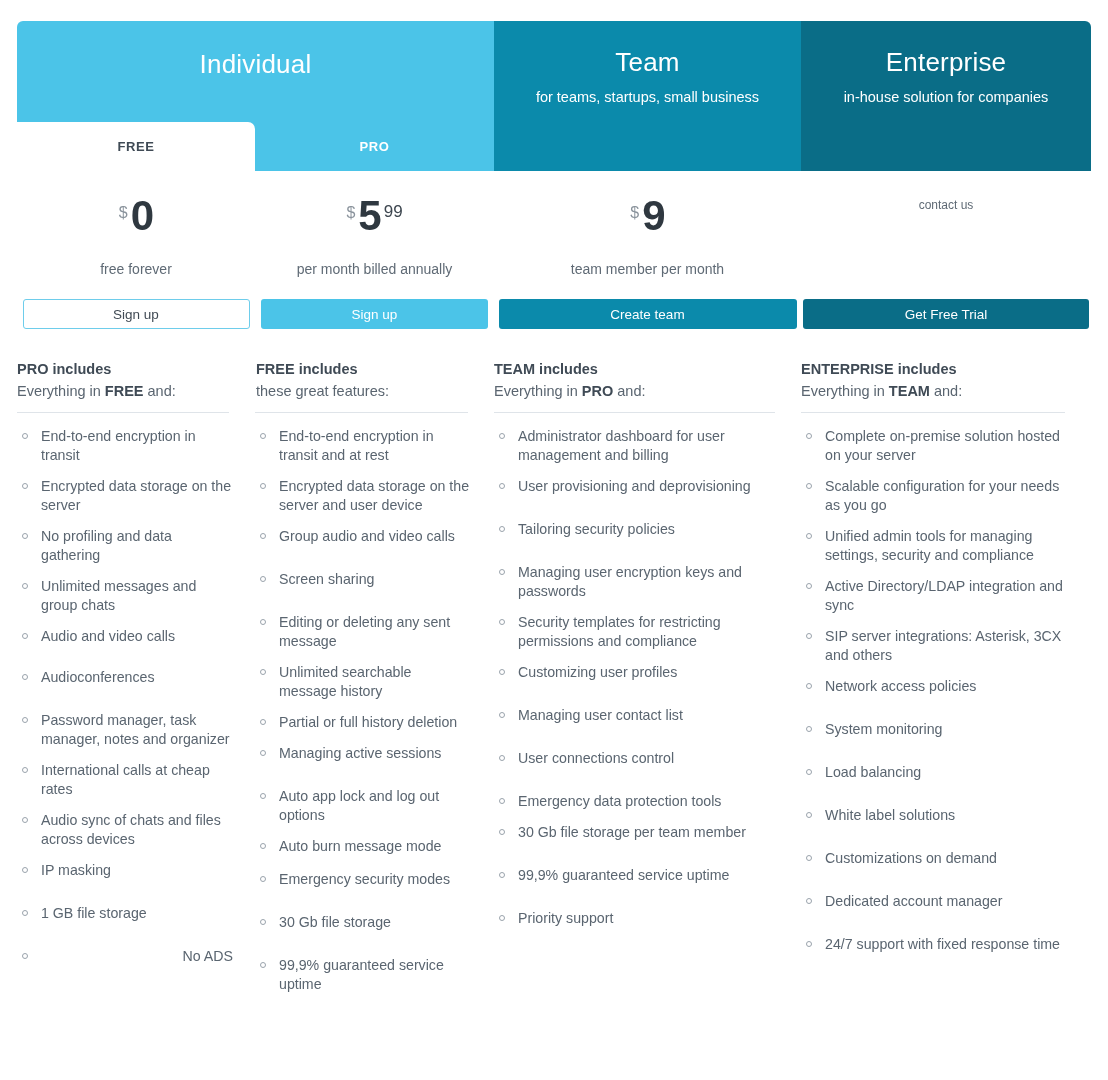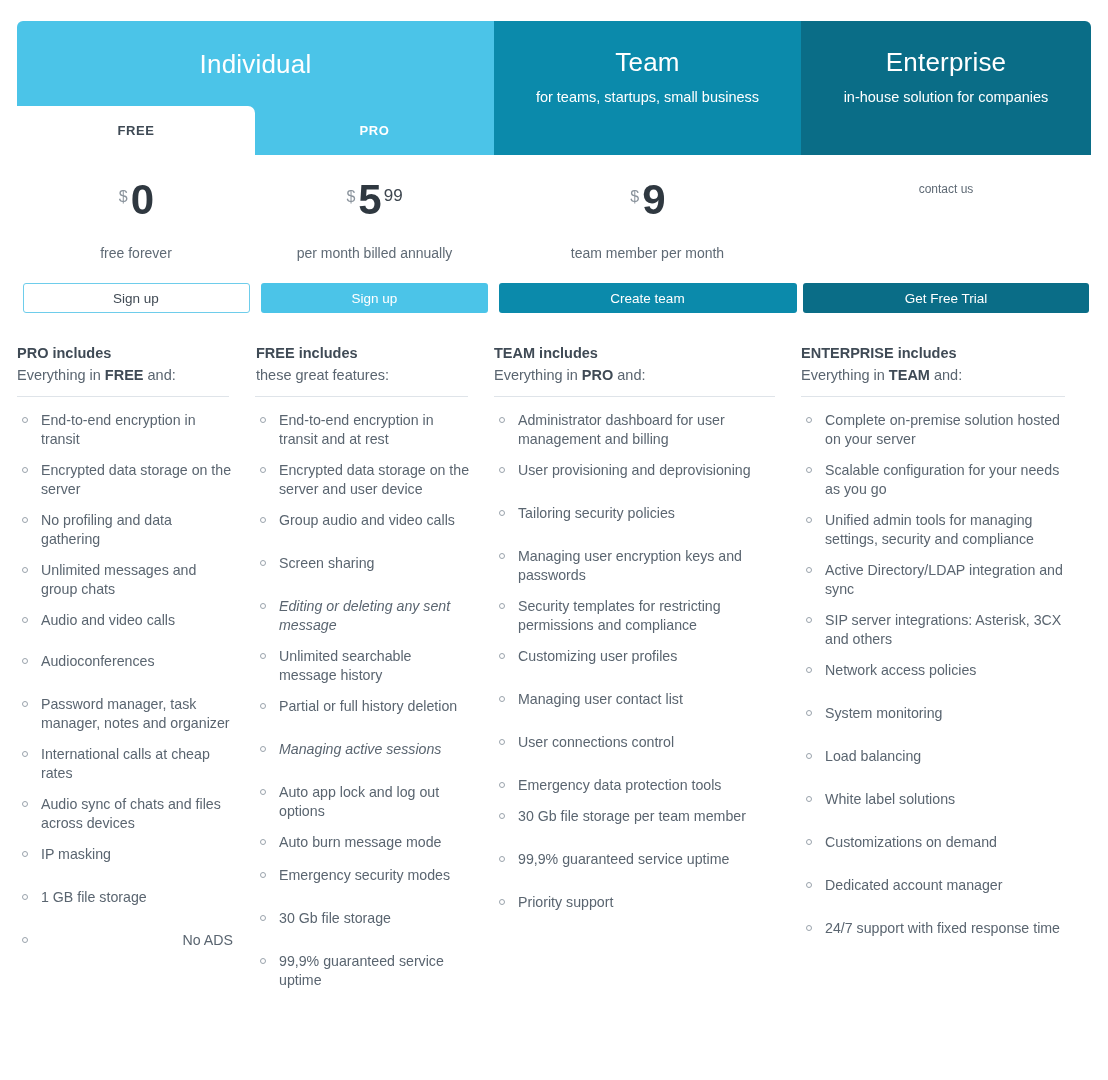--- a/index.html
+++ b/index.html
@@ -10,21 +10,21 @@
   body {
     width: 1108px; height: 1080px;
     font-family: "Liberation Sans", sans-serif;
     color: #5a6570;
     overflow: hidden;
   }
 
   .pricing { position: relative; width: 1108px; padding: 21px 17px 0 17px; }
 
   
-  .head-row { display: flex; width: 1074px; height: 134px; }
+  .head-row { display: flex; width: 1074px; height: 150px; }
 
   .head-col { position: relative; }
   .head-individual { width: 477px; background: #4bc4e8; border-top-left-radius: 6px; }
   .head-team       { width: 307px; background: #0b8aab; }
   .head-enterprise { width: 290px; background: #0a6d87; border-top-right-radius: 6px; }
 
   .head-title {
     color: #ffffff; font-size: 26px; font-weight: 400;
     text-align: center; letter-spacing: .2px;
   }
@@ -234,24 +234,24 @@
           <li class="feat-item" style="margin-top: 24px;"><span class="dot"></span><span>1 GB file storage</span></li>
           <li class="feat-item" style="margin-top: 24px; text-align: right;"><span class="dot"></span><span>No ADS</span></li>
         </ul>
       </div>
       <div class="col col-pro feat-cell">
         <ul class="feat-list">
           <li class="feat-item" style="margin-top: 0px;"><span class="dot"></span><span>End-to-end encryption in transit and at rest</span></li>
           <li class="feat-item" style="margin-top: 12px;"><span class="dot"></span><span>Encrypted data storage on the server and user device</span></li>
           <li class="feat-item" style="margin-top: 12px;"><span class="dot"></span><span>Group audio and video calls</span></li>
           <li class="feat-item" style="margin-top: 24px;"><span class="dot"></span><span>Screen sharing</span></li>
-          <li class="feat-item" style="margin-top: 24px; font-style: italic;"><span class="dot"></span><span>Editing or deleting any sent message</span></li>
+          <li class="feat-item" style="margin-top: 24px;"><span class="dot"></span><span>Editing or deleting any sent message</span></li>
           <li class="feat-item" style="margin-top: 12px;"><span class="dot"></span><span>Unlimited searchable message history</span></li>
           <li class="feat-item" style="margin-top: 12px;"><span class="dot"></span><span>Partial or full history deletion</span></li>
-          <li class="feat-item" style="margin-top: 24px; font-style: italic;"><span class="dot"></span><span>Managing active sessions</span></li>
+          <li class="feat-item" style="margin-top: 12px;"><span class="dot"></span><span>Managing active sessions</span></li>
           <li class="feat-item" style="margin-top: 24px;"><span class="dot"></span><span>Auto app lock and log out options</span></li>
           <li class="feat-item" style="margin-top: 12px;"><span class="dot"></span><span>Auto burn message mode</span></li>
           <li class="feat-item" style="margin-top: 14px;"><span class="dot"></span><span>Emergency security modes</span></li>
           <li class="feat-item" style="margin-top: 24px;"><span class="dot"></span><span>30 Gb file storage</span></li>
           <li class="feat-item" style="margin-top: 24px;"><span class="dot"></span><span>99,9% guaranteed service uptime</span></li>
         </ul>
       </div>
       <div class="col col-team feat-cell">
         <ul class="feat-list">
           <li class="feat-item" style="margin-top: 0px;"><span class="dot"></span><span>Administrator dashboard for user management and billing</span></li>

